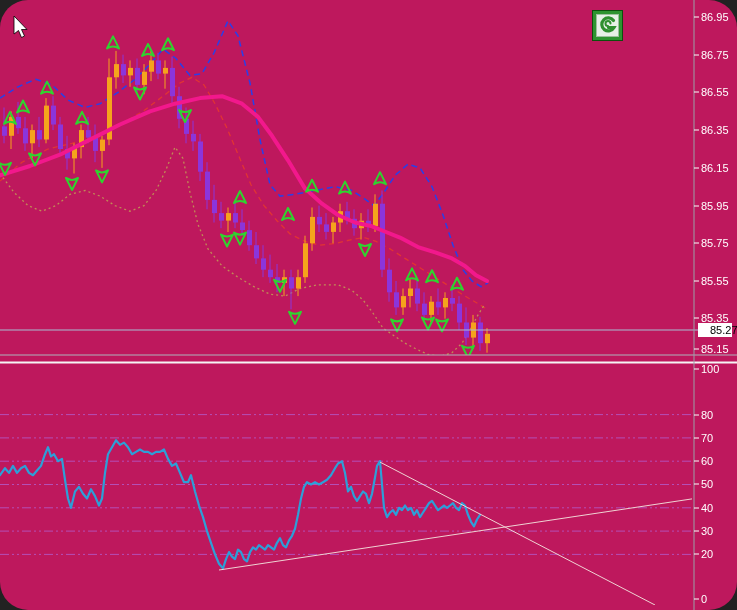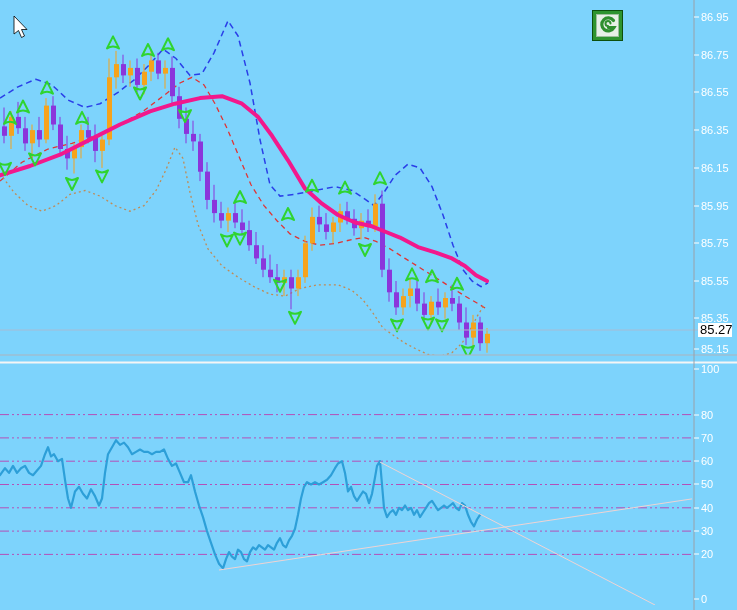--- a/index.html
+++ b/index.html
@@ -1,22 +1,22 @@
 <!DOCTYPE html>
 <html><head>
 <meta charset="utf-8">
 <style>
   html,body{margin:0;padding:0;background:#222;}
-  .screen{position:relative;width:737px;height:610px;background:#7dd3fc;overflow:hidden;
-          font-family:"Liberation Sans",sans-serif;}
+  .screen{position:relative;width:737px;height:610px;background:#be185d;overflow:hidden;
+          font-family:"Liberation Sans",sans-serif;border-radius:28px;}
   svg{display:block;}
   .chart-svg{position:absolute;left:0;top:0;}
   .price-tag{position:absolute;left:698px;top:323px;width:34px;height:14px;
-             background:#fff;color:#000;font-size:13px;line-height:14px;
-             padding-left:2px;box-sizing:border-box;font-family:"Liberation Sans",sans-serif;}
+             background:#fff;color:#000;font-size:11px;line-height:14px;
+             padding-left:12px;box-sizing:border-box;font-family:"Liberation Sans",sans-serif;}
   .logo{position:absolute;left:592px;top:10px;width:31px;height:31px;}
   .cursor{position:absolute;left:13px;top:16px;}
 </style>
 </head>
 <body>
 
 <div class="screen">
 
   <svg class="chart-svg" width="737" height="610">
     <defs>

